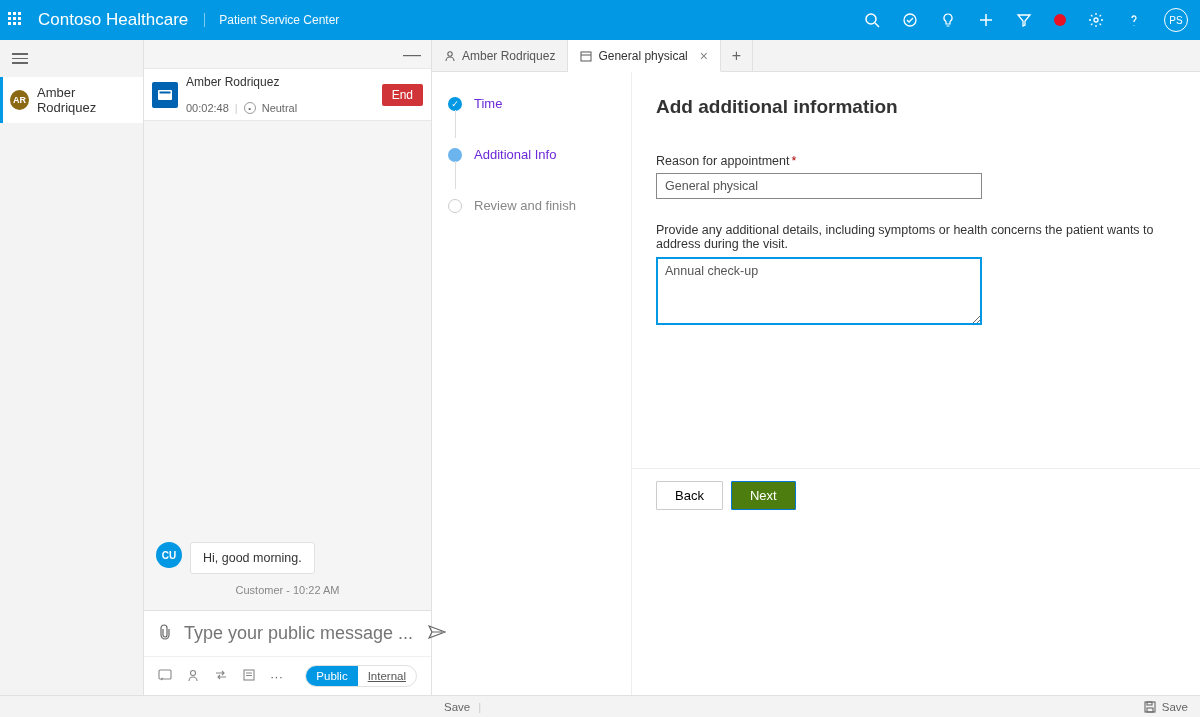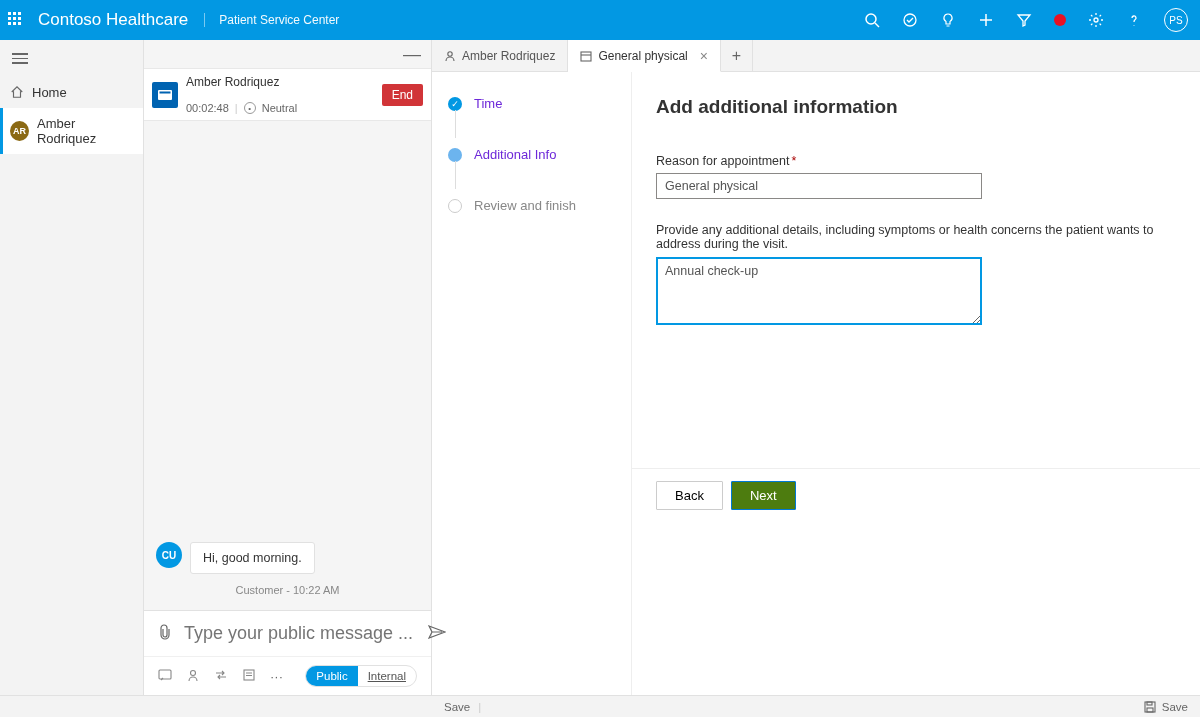--- a/index.html
+++ b/index.html
@@ -170,26 +170,20 @@
 </div>
 
 <div class="body">
 
   <div class="sidebar">
     <div class="hamburger">
         <div></div>
         <div></div>
         <div></div>
       </div>
-    <div class="nav-item">
-      <svg width="14" height="14" viewBox="0 0 16 16">
-          <path d="M2 8 L8 2 L14 8 M4 7 v7 h8 v-7" stroke-width="1.3"></path>
-        </svg>
-      <span>Home</span>
-    </div>
     <div class="nav-item active">
       <div class="avatar-small">AR</div>
       <span>Amber Rodriquez</span>
     </div>
   </div>
 
   <div class="conv-pane">
     <div class="conv-top-controls">
       <span>—</span>
     </div>

